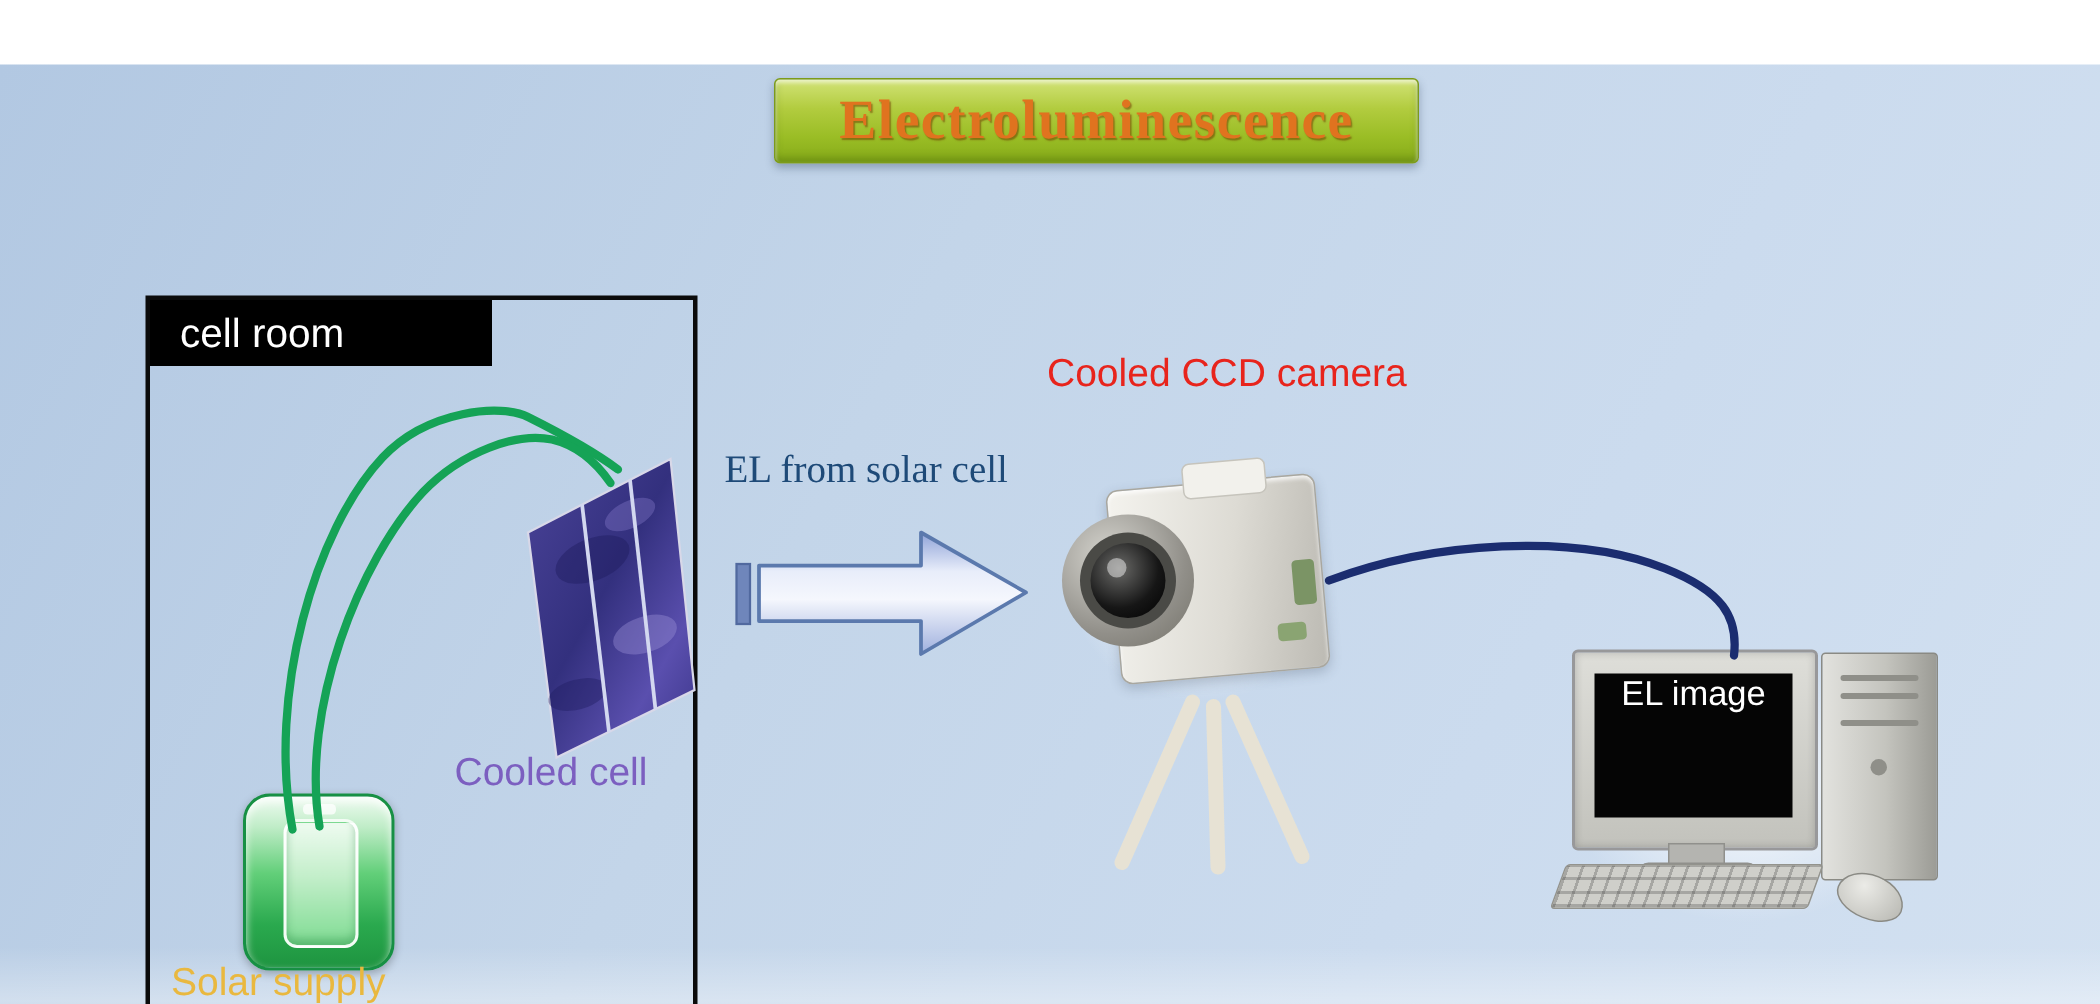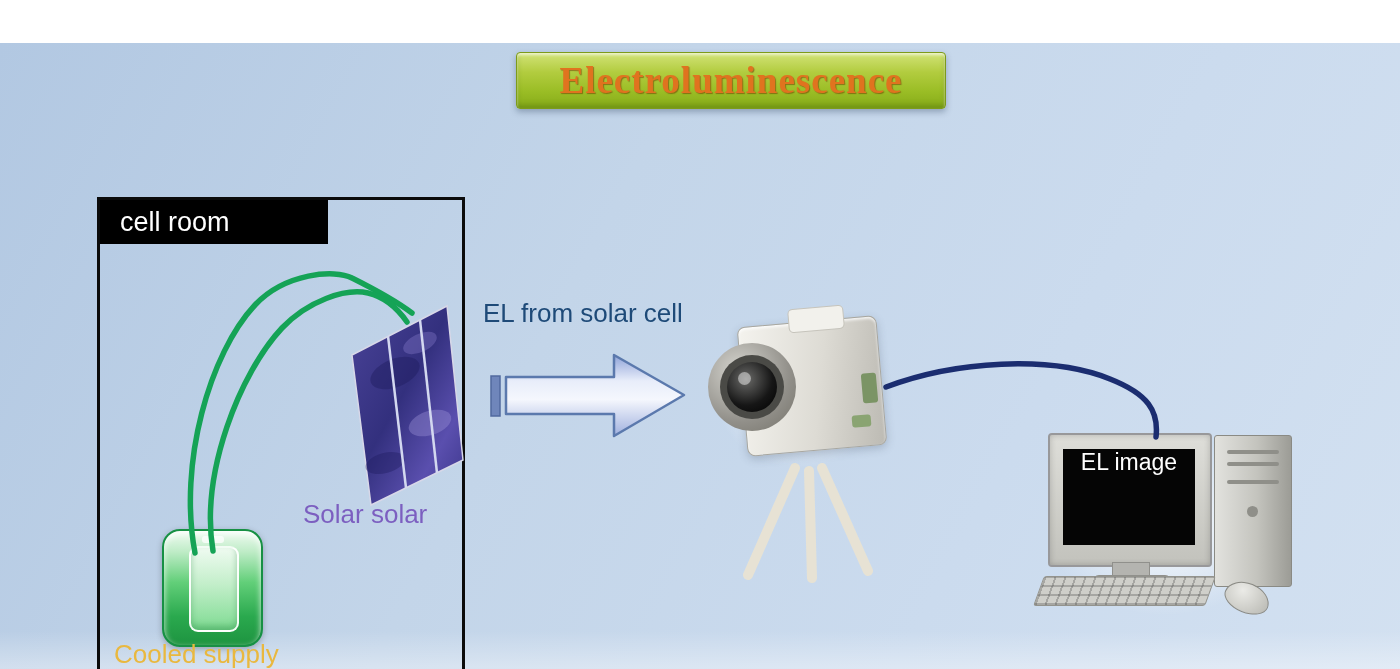--- a/index.html
+++ b/index.html
@@ -31,21 +31,21 @@
   .darkroom{position:absolute;left:97px;top:154px;width:362px;height:492px;border:3px solid #0b0b0b;}
   .darkroom-header{
     position:absolute;left:0;top:0;width:228px;height:44px;background:#000;
     color:#fff;font-size:27px;line-height:44px;padding-left:20px;box-sizing:border-box;
   }
 
   
   .lbl{position:absolute;white-space:nowrap;}
   .solar-lbl{left:303px;top:456px;font-size:26px;color:#7c5fc0;}
   .power-lbl{left:114px;top:596px;font-size:26px;color:#e9b83f;}
-  .el-lbl{left:483px;top:255px;font-size:26px;color:#1e4a78;}
+  .el-lbl{left:483px;top:255px;font-size:26px;color:#1e4a78;font-family:Liberation Serif, serif;}
   .ccd-lbl{left:698px;top:190px;font-size:26px;color:#e8241c;}
 
   
   .psu{
     position:absolute;left:162px;top:486px;width:97px;height:114px;border-radius:18px;
     background:linear-gradient(180deg,#f0fbf2 0%,#bfecc7 18%,#62cf79 45%,#2aa94e 75%,#1e9440 100%);
     border:2px solid #179044;
     box-shadow:inset 0 3px 6px rgba(255,255,255,.8), 0 2px 6px rgba(0,0,0,.25);
   }
   .psu-notch{position:absolute;left:38px;top:5px;width:22px;height:7px;border-radius:3px;background:rgba(255,255,255,.75);}
@@ -192,17 +192,18 @@
   <div class="cam-screw"></div>
   <div class="cam-screw2"></div>
   <div class="lens-outer"></div>
   <div class="lens-mid"></div>
   <div class="lens-inner"></div>
   <div class="lens-glint"></div>
 
   <div class="keyboard"></div>
   <div class="mouse"></div>
 
-  <div class="lbl solar-lbl">Solar solar</div>
-  <div class="lbl power-lbl">Cooled supply</div>
+  <div class="lbl solar-lbl">Cooled cell</div>
+  <div class="lbl power-lbl">Solar supply</div>
   <div class="lbl el-lbl">EL from solar cell</div>
+  <div class="lbl ccd-lbl">Cooled CCD camera</div>
 
 </div>
 
 </body></html>

